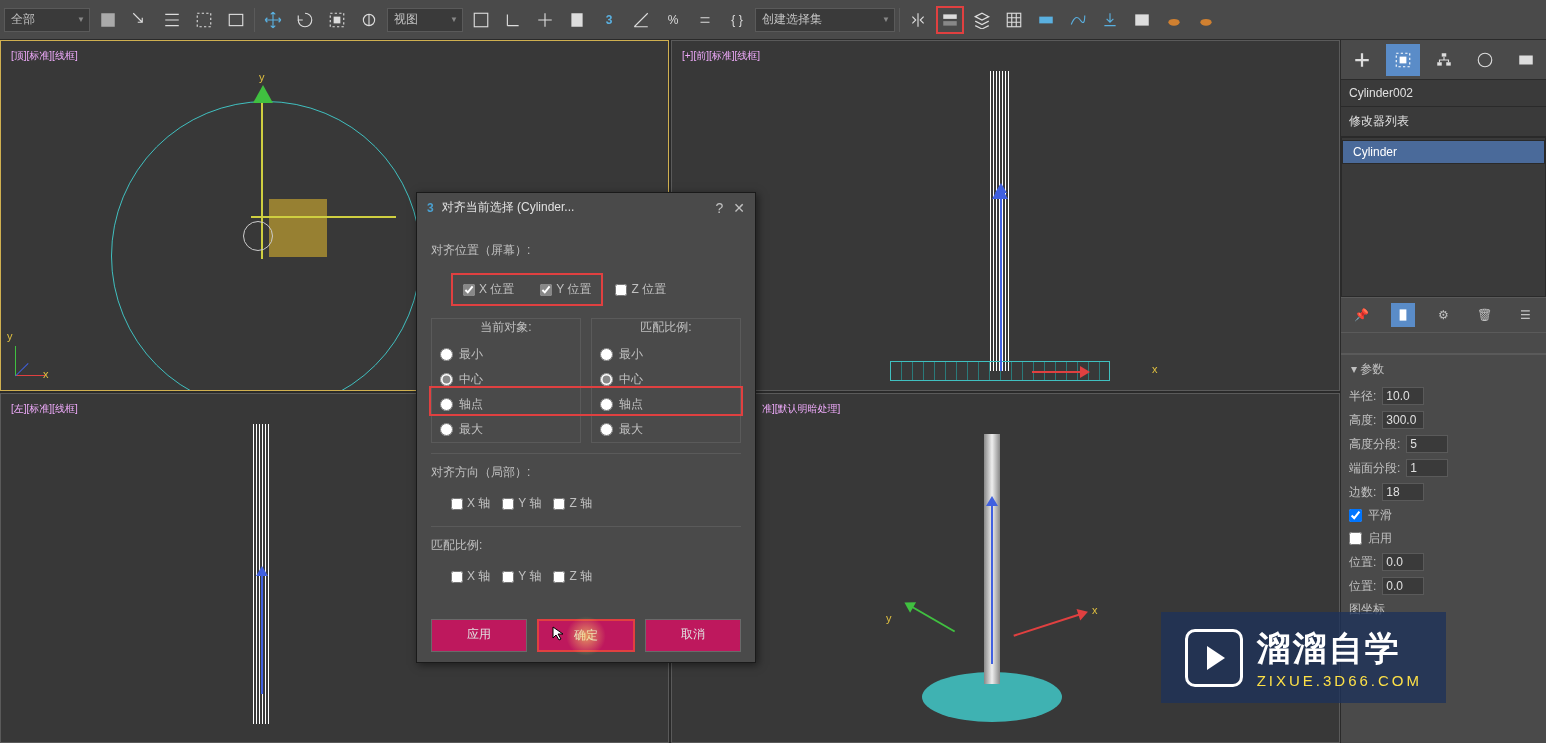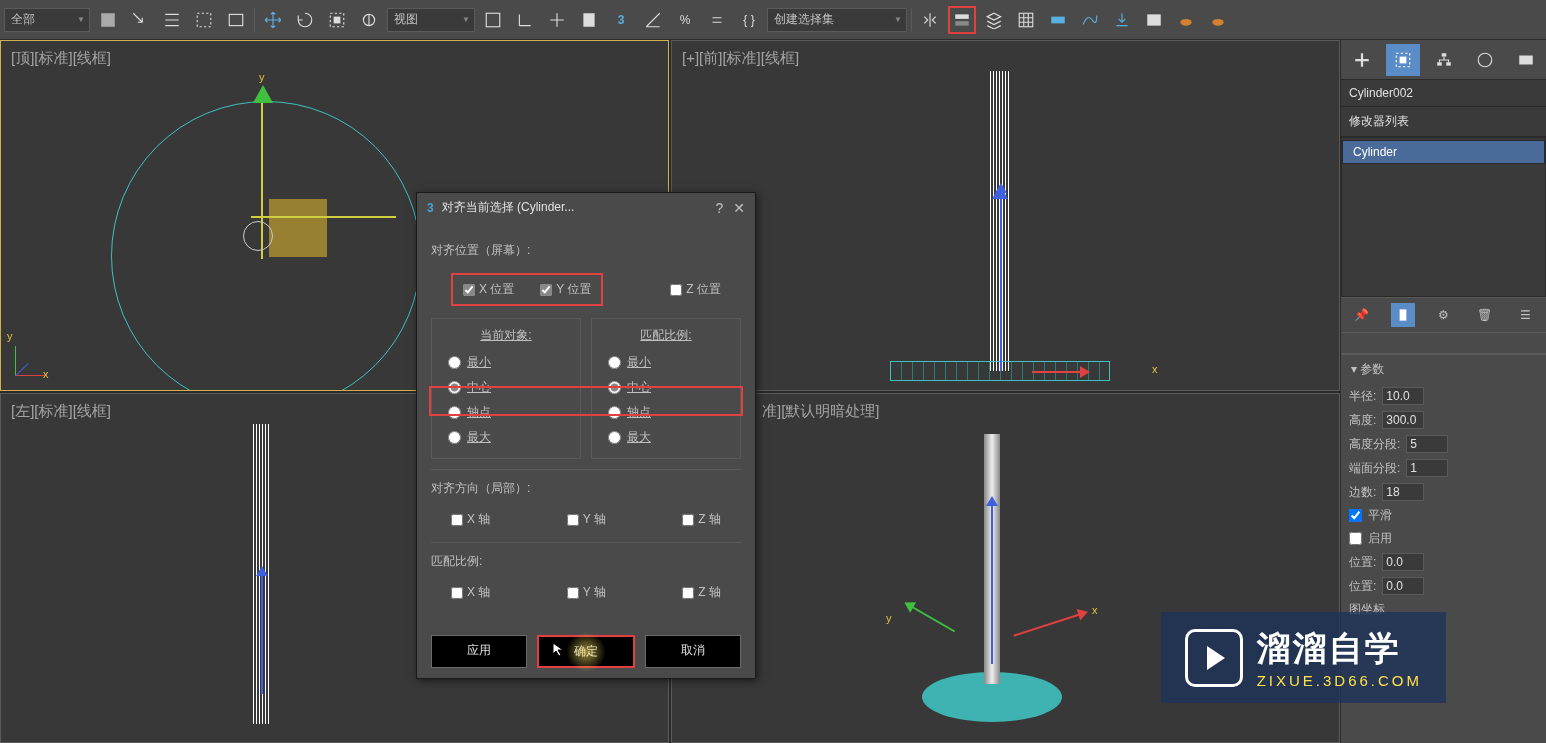--- a/index.html
+++ b/index.html
@@ -11,21 +11,21 @@
 .toolbar-select::after { content: "▼"; position: absolute; right: 4px; font-size: 8px; color: #888; }
 .toolbar-btn { width: 28px; height: 28px; background: #4a4a4a; display: flex; align-items: center; justify-content: center; cursor: pointer; }
 .toolbar-btn.highlighted { border: 2px solid #e04040; }
 .sep { width: 1px; height: 24px; background: #5a5a5a; }
 
 
 .main { display: flex; height: 703px; }
 .viewports { flex: 1; display: grid; grid-template-columns: 1fr 1fr; grid-template-rows: 1fr 1fr; gap: 2px; background: #2a2a2a; position: relative; }
 .viewport { background: #383838; position: relative; overflow: hidden; border: 1px solid #5a5a5a; }
 .viewport.active { border: 1px solid #d0b050; }
-.viewport-label { position: absolute; top: 8px; left: 10px; color: #a3a3a3; font-size: 15px; }
+.viewport-label { position: absolute; top: 8px; left: 10px; color: #f0abfc; font-size: 10px; }
 
 
 .right-panel { width: 206px; background: #4a4a4a; border-left: 1px solid #2a2a2a; display: flex; flex-direction: column; }
 .panel-tabs { height: 40px; display: flex; align-items: center; justify-content: space-around; border-bottom: 1px solid #2a2a2a; }
 .panel-tab { width: 34px; height: 32px; display: flex; align-items: center; justify-content: center; cursor: pointer; }
 .panel-tab.active { background: #5a8cc8; }
 .panel-field { background: #3a3a3a; border-bottom: 1px solid #2a2a2a; padding: 6px 8px; color: #e0e0e0; }
 .panel-list { background: #4a6a9a; color: #fff; padding: 4px 10px; margin-top: 2px; border: 1px solid #2a2a2a; }
 .panel-list-area { height: 160px; background: #3a3a3a; border: 1px solid #2a2a2a; }
 .panel-tools { height: 36px; display: flex; align-items: center; justify-content: space-around; border-top: 1px solid #5a5a5a; border-bottom: 1px solid #5a5a5a; }
@@ -40,33 +40,33 @@
 .dialog { position: absolute; left: 416px; top: 192px; width: 340px; background: #4a4a4a; border: 1px solid #1a1a1a; box-shadow: 2px 2px 8px rgba(0,0,0,0.5); z-index: 100; }
 .dialog-title { display: flex; align-items: center; padding: 6px 10px; background: #4a4a4a; }
 .dialog-title .icon3 { color: #4aa0d0; font-weight: bold; margin-right: 8px; }
 .dialog-title .title-text { flex: 1; color: #e0e0e0; }
 .dialog-title .help { margin: 0 10px; color: #c0c0c0; cursor: pointer; font-size: 14px; }
 .dialog-title .close { color: #c0c0c0; cursor: pointer; font-size: 14px; }
 .dialog-body { padding: 10px 14px; }
 .sect { border-bottom: 1px solid #5a5a5a; padding: 10px 0; }
 .sect:last-of-type { border-bottom: none; }
 .sect-title { color: #c0c0c0; margin-bottom: 10px; }
-.chk-row { display: flex; gap: 12px; padding: 4px 20px; justify-content: space-between; }
+.chk-row { display: flex; gap: 12px; padding: 4px 20px; }
 .chk { display: flex; align-items: center; gap: 4px; }
 .chk input[type=checkbox] { width: 12px; height: 12px; accent-color: #888; }
 .chk-group-hl { display: inline-flex; gap: 26px; border: 2px solid #e04040; padding: 6px 10px; }
 .two-col { display: flex; gap: 10px; margin-top: 8px; }
-.col { flex: 1; border: 1px solid #5a5a5a; padding: 8px; text-decoration: underline; }
+.col { flex: 1; border: 1px solid #5a5a5a; padding: 0; }
 .col-title { text-align: center; margin-bottom: 6px; }
 .radio { display: flex; align-items: center; gap: 6px; padding: 4px 8px; }
 .radio input[type=radio] { accent-color: #888; }
 .two-col-hl { position: relative; }
 .center-hl { position: absolute; border: 2px solid #e04040; left: -2px; right: -2px; height: 30px; top: 68px; pointer-events: none; }
 .dialog-buttons { display: flex; gap: 10px; padding: 10px 14px; }
-.dialog-btn { flex: 1; background: #000000; color: #e0e0e0; text-align: center; padding: 6px; cursor: pointer; border: 1px solid #6a6a6a; }
+.dialog-btn { flex: 1; background: #be185d; color: #e0e0e0; text-align: center; padding: 6px; cursor: pointer; border: 1px solid #6a6a6a; }
 .dialog-btn.hl { border: 2px solid #e04040; position: relative; }
 .cursor-spot { position: absolute; left: 50%; top: 50%; transform: translate(-50%,-50%); width: 40px; height: 40px; background: radial-gradient(circle, rgba(255,230,100,0.6), transparent 70%); border-radius: 50%; pointer-events: none; }
 
 
 .watermark { position: absolute; right: 100px; bottom: 40px; display: flex; align-items: center; gap: 14px; background: rgba(30,50,90,0.78); padding: 14px 24px; z-index: 50; }
 .watermark .play { width: 58px; height: 58px; border: 3px solid #fff; border-radius: 10px; display: flex; align-items: center; justify-content: center; }
 .watermark .play::before { content: ""; border-left: 18px solid #fff; border-top: 12px solid transparent; border-bottom: 12px solid transparent; margin-left: 4px; }
 .watermark .txt-main { color: #fff; font-size: 34px; font-weight: bold; letter-spacing: 2px; }
 .watermark .txt-sub { color: #fde047; font-size: 15px; letter-spacing: 3px; }
 .vp-circle { position: absolute; border: 1px solid #40c0c0; border-radius: 50%; }
@@ -138,21 +138,21 @@
         <rect x="2" y="2" width="12" height="12" fill="none" stroke="#ddd" stroke-dasharray="2"></rect>
         <rect x="5" y="5" width="6" height="6" fill="#ddd"></rect>
       </svg>
     </div>
   <div class="toolbar-btn">
       <svg class="ic" viewBox="0 0 16 16">
         <circle cx="8" cy="8" r="5" fill="none" stroke="#ddd"></circle>
         <path d="M8 3v10" stroke="#ddd"></path>
       </svg>
     </div>
-  <div class="toolbar-select" style="width:88px">
+  <div class="toolbar-select" style="width:76px">
       <span>视图</span>
     </div>
   <div class="toolbar-btn">
       <svg class="ic" viewBox="0 0 16 16">
         <rect x="2" y="2" width="12" height="12" fill="none" stroke="#ddd"></rect>
       </svg>
     </div>
   <div class="toolbar-btn">
       <svg class="ic" viewBox="0 0 16 16">
         <path d="M3 13h10M3 13V3" stroke="#ddd"></path>

